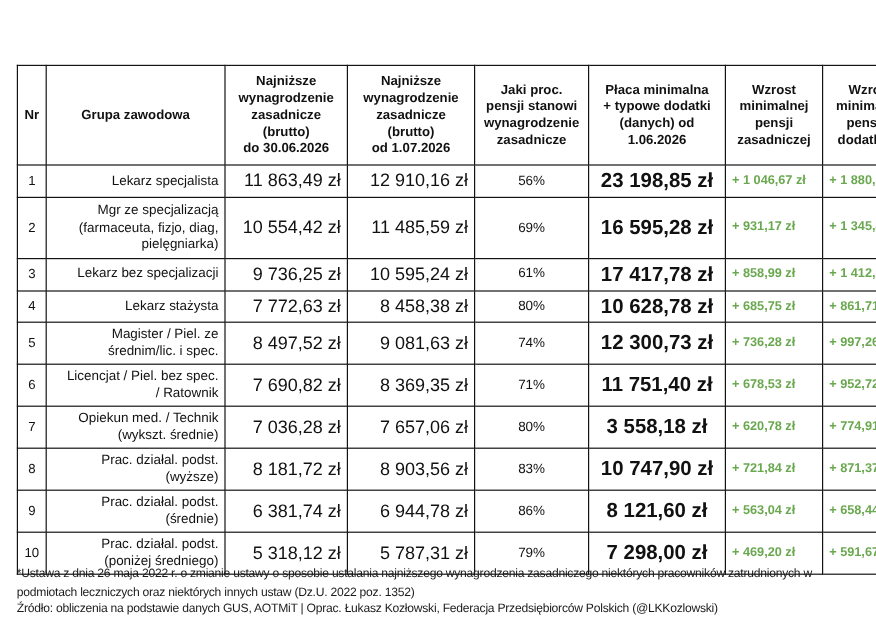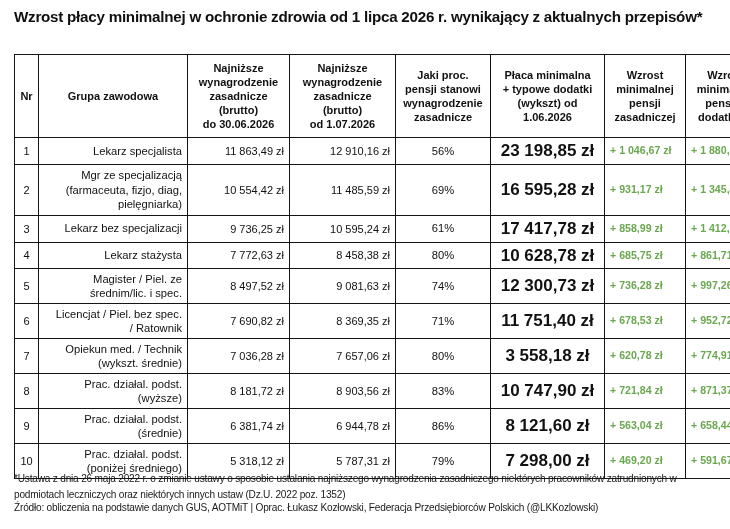--- a/index.html
+++ b/index.html
@@ -71,21 +71,21 @@
     padding-left: 1px;
     padding-right: 1px;
   }
   td.c-grupa {
     text-align: right;
     font-size: 11.2px;
     padding-left: 6px;
   }
   td.c-num {
     text-align: right;
-    font-size: 11px;
+    font-size: 15px;
     padding-right: 4px;
     white-space: nowrap;
   }
   td.c-pct {
     text-align: center;
     font-size: 11.2px;
     margin-top: 40px;
   }
   td.c-bold {
     text-align: center;
@@ -128,21 +128,20 @@
     color: #1a1a1a;
     letter-spacing: -0.2px;
   }
   .hdr-line { display: block; }
 </style>
 </head>
 <body>
 
 <div class="page">
 
-  <div class="title">Wzrost płacy minimalnej w ochronie zdrowia od 1 lipca 2026 r. wynikający z aktualnych przepisów*</div>
 
   <table class="data">
     <thead>
       <tr>
         <th class="h-nr">Nr</th>
         <th class="h-grupa">Grupa zawodowa</th>
         <th class="h-naj1">
           <span class="hdr-line">Najniższe</span>
           <span class="hdr-line">wynagrodzenie</span>
           <span class="hdr-line">zasadnicze (brutto)</span>
@@ -156,21 +155,21 @@
         </th>
         <th class="h-proc">
           <span class="hdr-line">Jaki proc.</span>
           <span class="hdr-line">pensji stanowi</span>
           <span class="hdr-line">wynagrodzenie</span>
           <span class="hdr-line">zasadnicze</span>
         </th>
         <th class="h-placa">
           <span class="hdr-line">Płaca minimalna</span>
           <span class="hdr-line">+ typowe dodatki</span>
-          <span class="hdr-line">(wykszt) od</span>
+          <span class="hdr-line">(danych) od</span>
           <span class="hdr-line">1.06.2026</span>
         </th>
         <th class="h-wz1">
           <span class="hdr-line">Wzrost</span>
           <span class="hdr-line">minimalnej</span>
           <span class="hdr-line">pensji</span>
           <span class="hdr-line">zasadniczej</span>
         </th>
         <th class="h-wz2">
           <span class="hdr-line">Wzrost</span>

